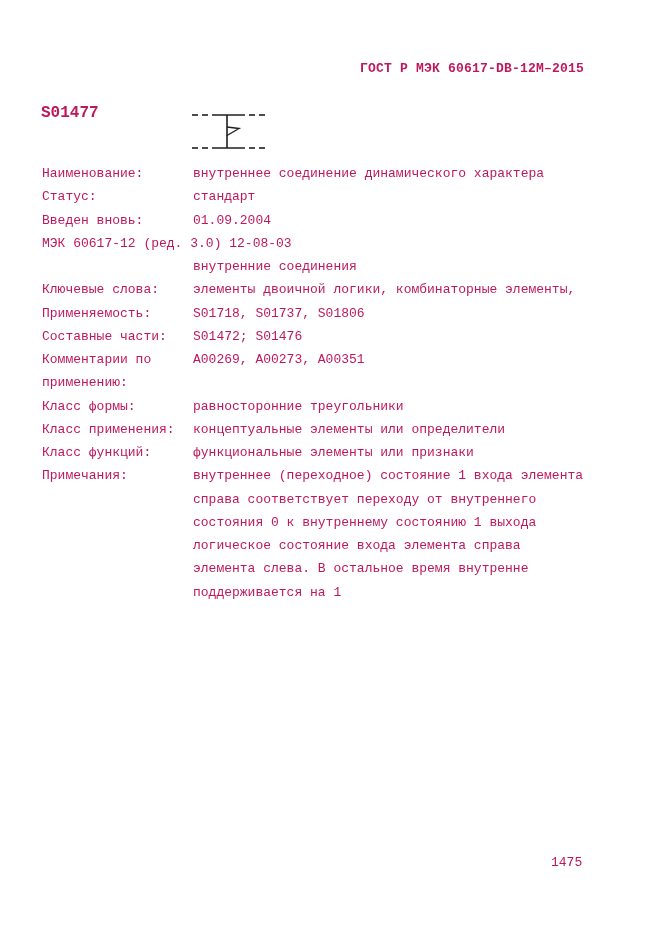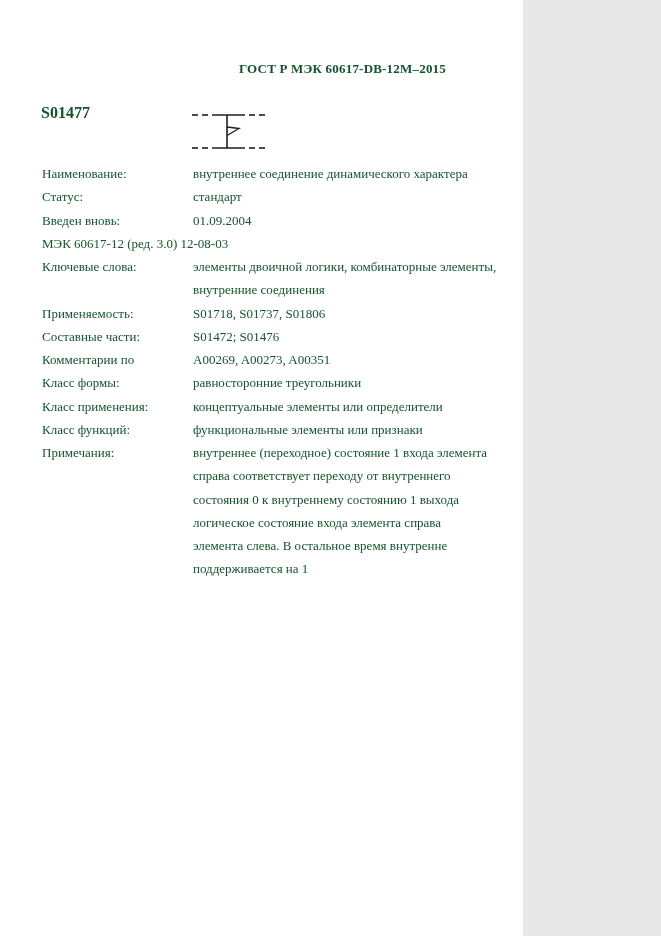--- a/index.html
+++ b/index.html
@@ -2,25 +2,25 @@
 <html lang="ru"><head>
 <meta charset="utf-8">
 <style>
   html, body {
     margin: 0;
     padding: 0;
     background: #e8e8e8;
   }
   .page {
     position: relative;
-    width: 523px;
+    width: 661px;
     height: 936px;
     background: #ffffff;
-    color: #14532d;
-    font-family: Liberation Serif, serif;
+    color: #be185d;
+    font-family: Liberation Mono, monospace;
     overflow: hidden;
   }
   .header {
     position: absolute;
     top: 61px;
     right: 77px;
     font-size: 13px;
     font-weight: bold;
     letter-spacing: 0.2px;
     white-space: nowrap;
@@ -104,38 +104,42 @@
         <div class="field-value">стандарт</div>
       </div>
       <div class="field-row">
         <div class="field-label">Введен вновь:</div>
         <div class="field-value">01.09.2004</div>
       </div>
       <div class="field-row">
         <div class="field-value">МЭК 60617-12 (ред. 3.0) 12-08-03</div>
       </div>
       <div class="field-row">
+        <div class="field-label"></div>
+        <div class="field-value">внутренние соединения</div>
+      </div>
+      <div class="field-row">
         <div class="field-label">Ключевые слова:</div>
         <div class="field-value">элементы двоичной логики, комбинаторные элементы,</div>
-      </div>
-      <div class="field-row">
-        <div class="field-label"></div>
-        <div class="field-value">внутренние соединения</div>
       </div>
       <div class="field-row">
         <div class="field-label">Применяемость:</div>
         <div class="field-value">S01718, S01737, S01806</div>
       </div>
       <div class="field-row">
         <div class="field-label">Составные части:</div>
         <div class="field-value">S01472; S01476</div>
       </div>
       <div class="field-row">
         <div class="field-label">Комментарии по</div>
         <div class="field-value">A00269, A00273, A00351</div>
+      </div>
+      <div class="field-row">
+        <div class="field-label">применению:</div>
+        <div class="field-value"></div>
       </div>
       <div class="field-row">
         <div class="field-label">Класс формы:</div>
         <div class="field-value">равносторонние треугольники</div>
       </div>
       <div class="field-row">
         <div class="field-label">Класс применения:</div>
         <div class="field-value">концептуальные элементы или определители</div>
       </div>
       <div class="field-row">

